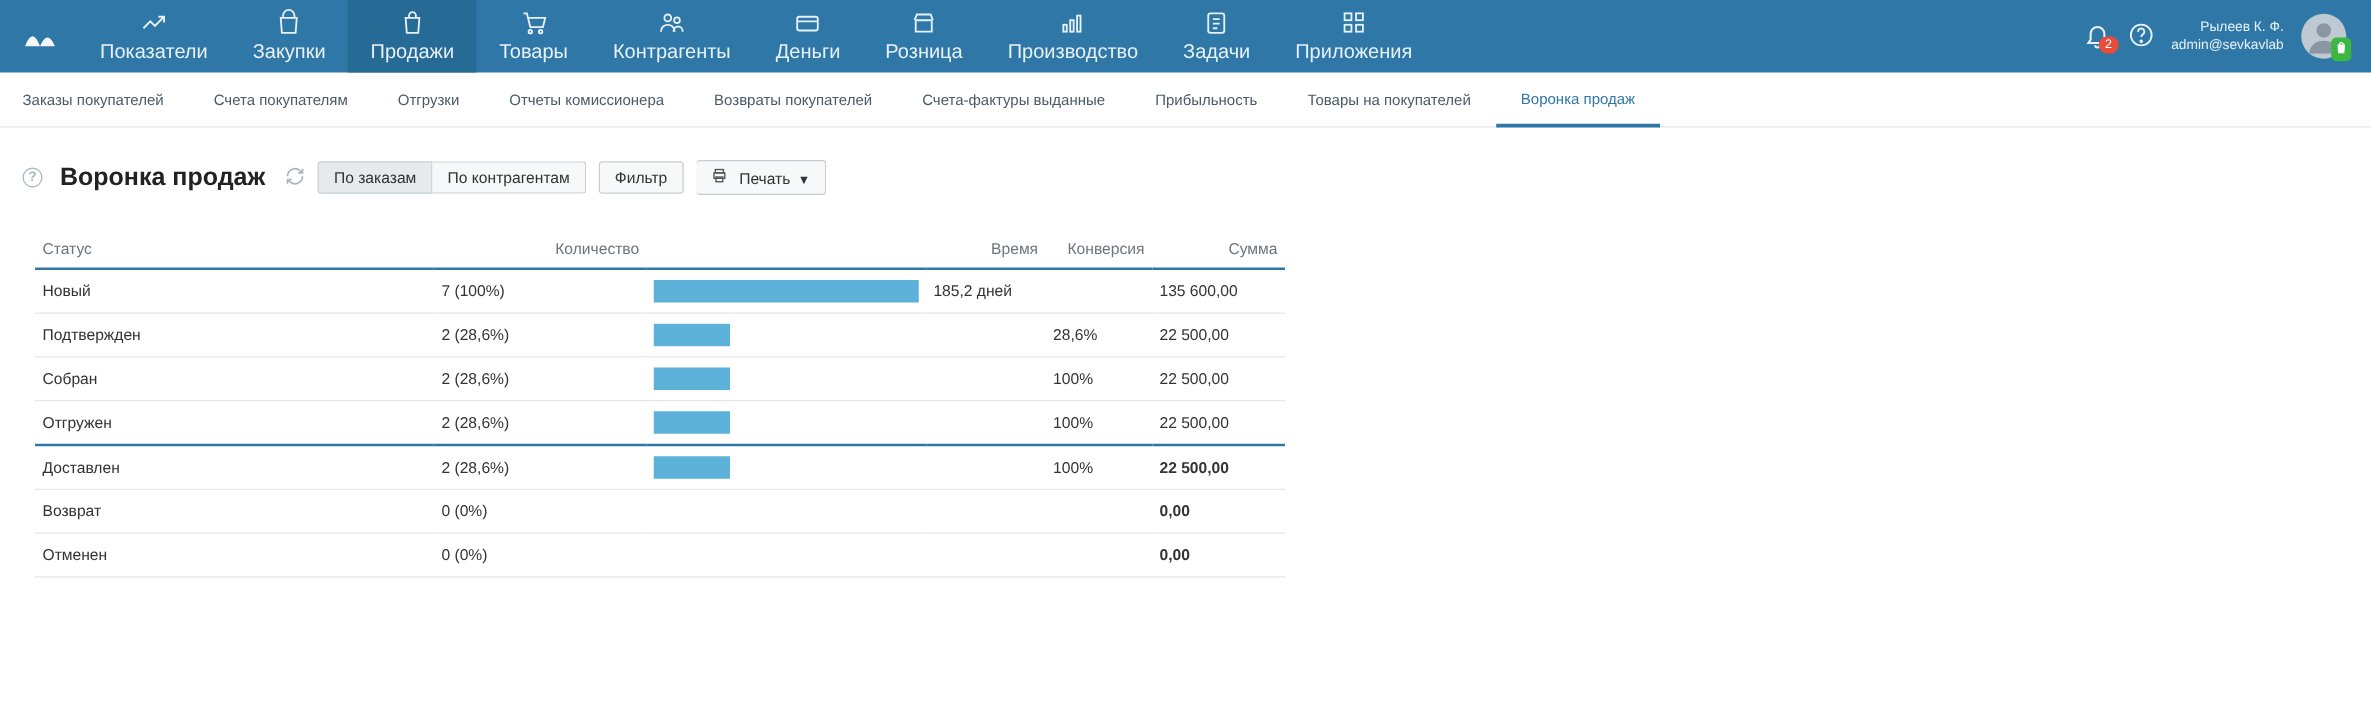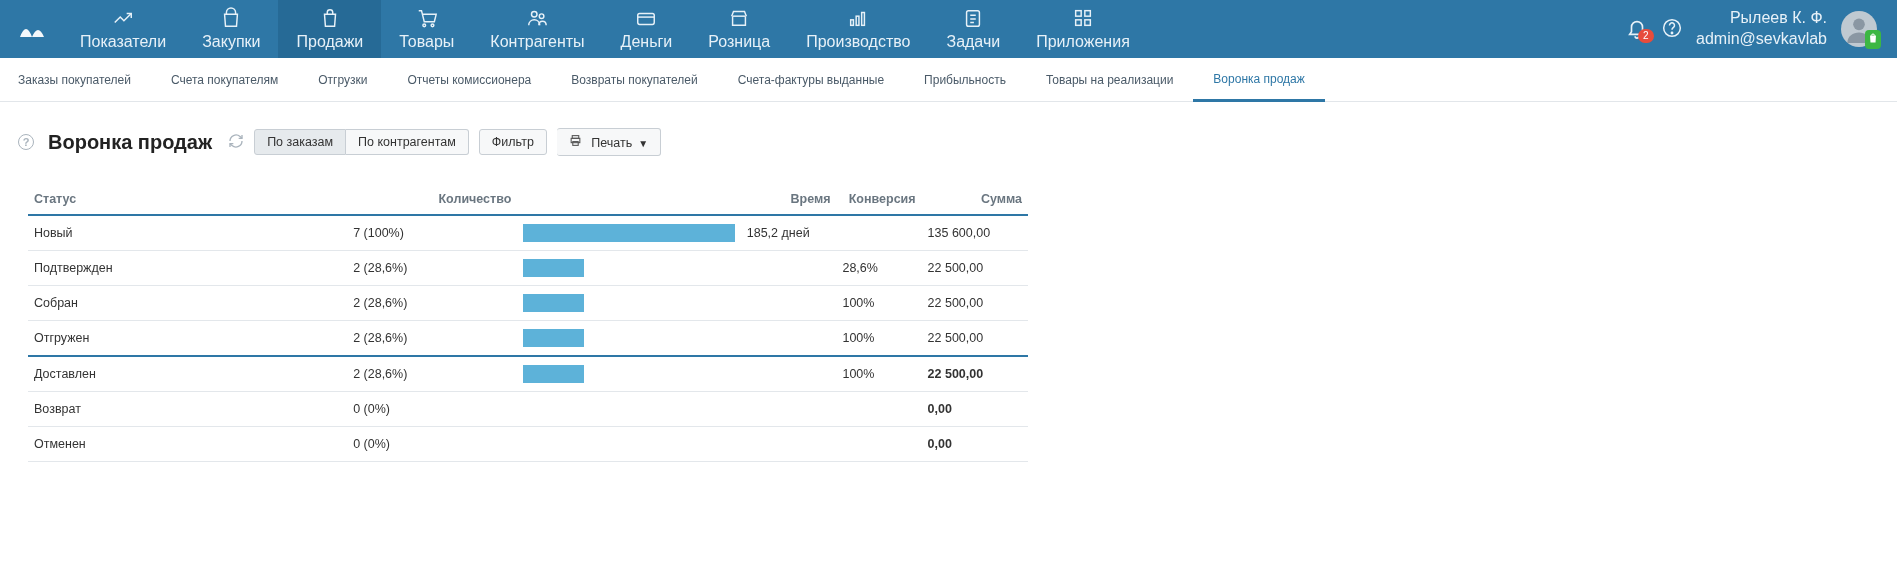--- a/index.html
+++ b/index.html
@@ -33,21 +33,21 @@
   .nav-item.active { background: #266a96; }
   .nav-item .icon { height: 22px; margin-bottom: 4px; display:flex; align-items:center; justify-content:center;}
   .nav-spacer { flex: 1; }
   .nav-right { display:flex; align-items:center; gap:14px; margin-right:10px;}
   .bell-wrap { position:relative; }
   .badge {
     position:absolute; top:12px; left:12px;
     background:#e74c3c; color:#fff; font-size:10px; border-radius:8px;
     padding:1px 5px; line-height:1.2;
   }
-  .user-block { text-align:right; font-size:16px; line-height:1.3; color:#e7f1f8;}
+  .user-block { text-align:right; font-size:11px; line-height:1.3; color:#e7f1f8;}
   .avatar {
     width:36px; height:36px; border-radius:50%;
     background:#bfc9d1; position:relative; display:flex; align-items:center; justify-content:center;
   }
   .avatar-badge {
     position:absolute; bottom:-2px; right:-4px;
     background:#3cb743; border-radius:4px; padding:2px;
   }
   
   .subnav {
@@ -91,21 +91,21 @@
   .btn .caret { margin-left:6px; font-size:10px;}
   .print-ico { margin-right:6px; }
   
   .table-wrap { padding: 10px 28px 30px; }
   table.funnel {
     border-collapse: collapse;
     width: 1000px;
     font-size: 12.5px;
   }
   table.funnel thead th {
-    text-align:left; font-weight:bold; color:#6a7680;
+    text-align:left; font-weight:normal; color:#6a7680;
     border-bottom:2px solid #2e77a6;
     padding: 8px 6px;
   }
   table.funnel thead th.qty, table.funnel thead th.time,
   table.funnel thead th.conv, table.funnel thead th.sum { text-align:right; }
   table.funnel tbody td {
     border-bottom:1px solid #e3e7eb;
     padding: 8px 6px;
     vertical-align: middle;
   }
@@ -266,21 +266,21 @@
 </div>
 
 <div class="subnav" id="subnav">
     <div class="subnav-item">Заказы покупателей</div>
     <div class="subnav-item">Счета покупателям</div>
     <div class="subnav-item">Отгрузки</div>
     <div class="subnav-item">Отчеты комиссионера</div>
     <div class="subnav-item">Возвраты покупателей</div>
     <div class="subnav-item">Счета-фактуры выданные</div>
     <div class="subnav-item">Прибыльность</div>
-    <div class="subnav-item">Товары на реализации</div>
+    <div class="subnav-item">Товары на покупателей</div>
     <div class="subnav-item active">Воронка продаж</div>
   </div>
 
 <div class="page-head">
   <span class="help-icon">?</span>
   <span class="page-title">Воронка продаж</span>
   <span class="refresh-icon">
     <svg width="16" height="16" viewBox="0 0 24 24" fill="none" stroke="#aab4bd" stroke-width="2">
         <path d="M3 12a9 9 0 0115-6.7L21 8"></path>
         <path d="M21 3v5h-5"></path>

